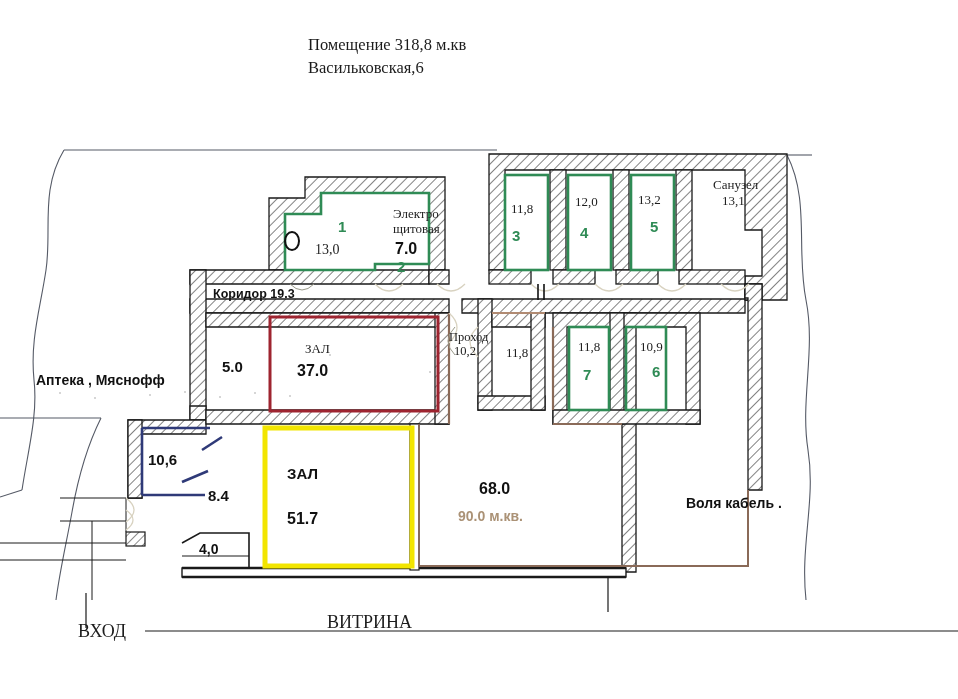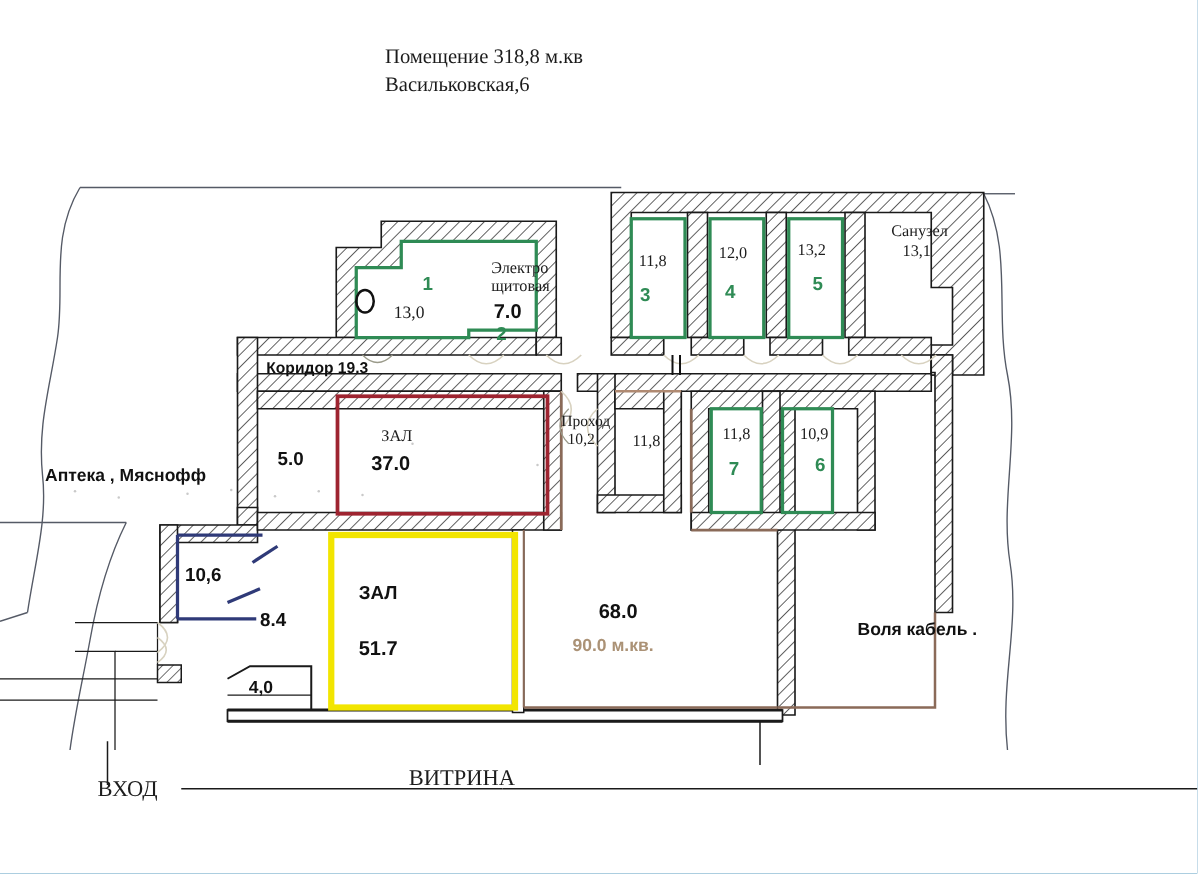--- a/index.html
+++ b/index.html
@@ -1,18 +1,18 @@
 <!DOCTYPE html>
 <html><head>
 <meta charset="utf-8">
 <style>
   html,body{margin:0;padding:0;background:#ffffff;}
   body{width:958px;height:699px;overflow:hidden;
        font-family:"Liberation Sans", sans-serif;}
-  #plan{position:relative;width:958px;height:699px;background:#0369a1;}
+  #plan{position:relative;width:958px;height:699px;background:#fde047;}
   svg{display:block;}
   .ttl{font-family:"Liberation Serif", serif;font-size:16.5px;fill:#1b1b1b;}
   .serif{font-family:"Liberation Serif", serif;fill:#1d1d1d;}
   .sans{font-family:"Liberation Sans", sans-serif;fill:#111;}
   .bold{font-weight:bold;}
   .grn{fill:#2f8b55;font-weight:bold;}
   .tan{fill:#ab9276;font-weight:bold;}
 </style>
 </head>
 <body>

